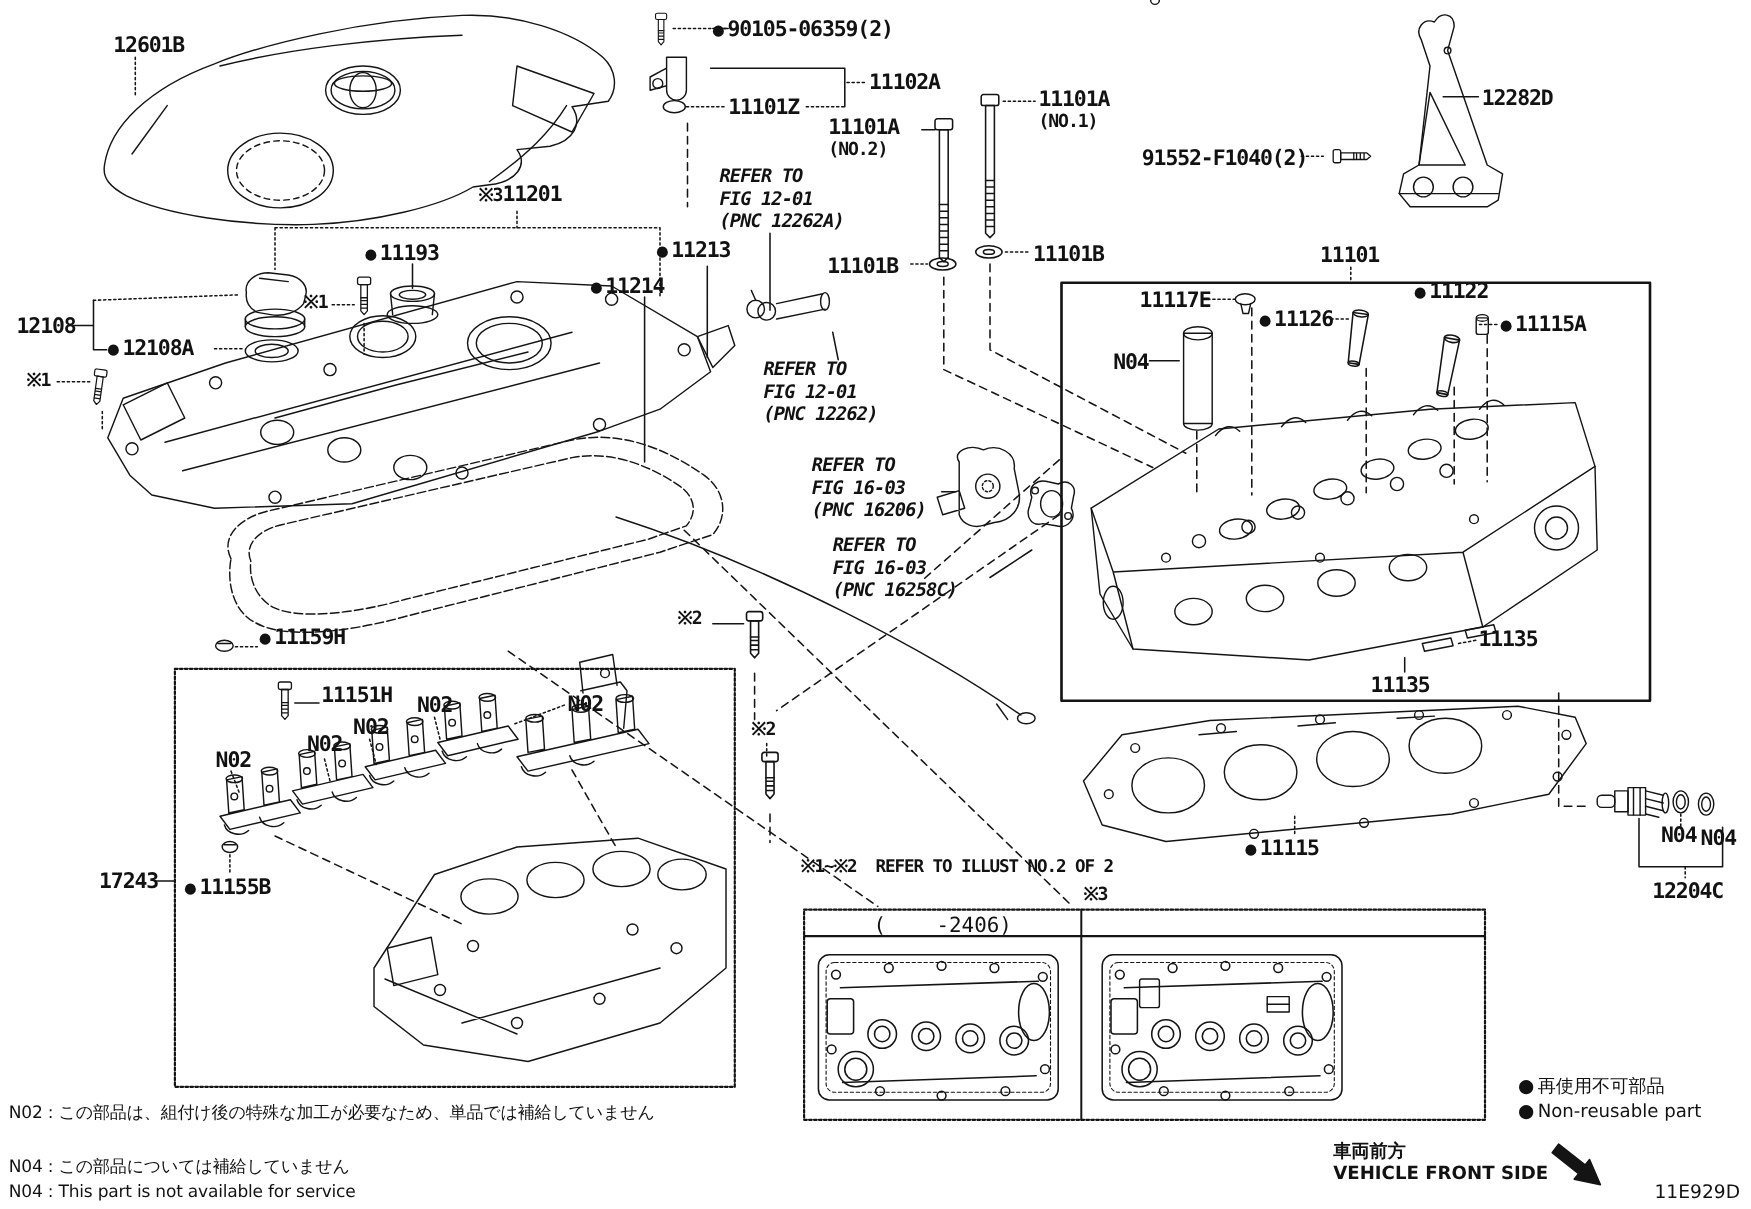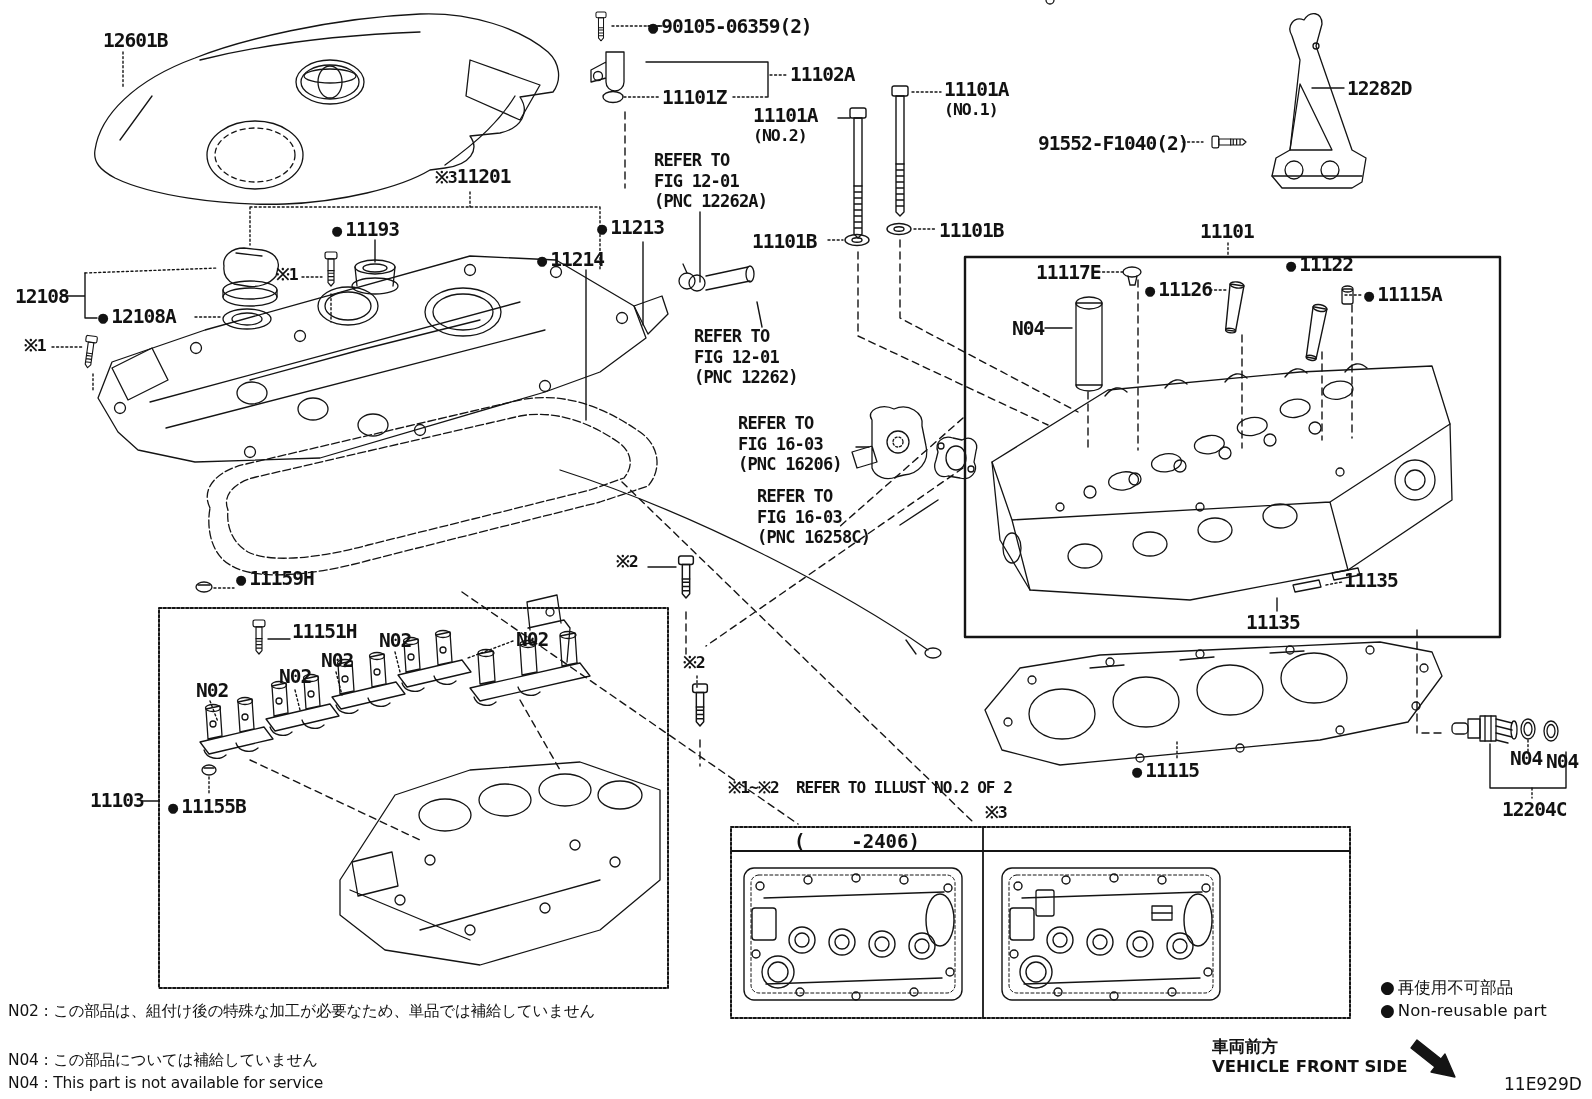--- a/index.html
+++ b/index.html
@@ -3,25 +3,25 @@
 <meta charset="utf-8">
 <style>
   html,body{margin:0;padding:0;background:#fff;}
   .canvas{position:relative;width:1592px;height:1099px;background:#fff;color:#121212;
           font-family:"DejaVu Sans Mono","Liberation Mono",monospace;overflow:hidden;padding-left:33px;}
   .canvas>svg{position:absolute;left:0;top:0;}
   .lb{position:absolute;font-weight:700;font-size:19.5px;letter-spacing:-1px;
       white-space:pre;line-height:1.12;color:#121212;}
   .sm{font-size:16.5px;}
   .ref{position:absolute;font-weight:700;font-size:17px;letter-spacing:-0.8px;
-       white-space:pre-line;line-height:1.22;color:#121212;}
+       white-space:pre-line;line-height:1.22;color:#121212;font-style:italic;}
   .b{font-size:17px;margin-right:3px;letter-spacing:0;}
   .note{position:absolute;font-family:"DejaVu Sans","Liberation Sans",sans-serif;
         font-size:15.5px;letter-spacing:-0.2px;white-space:pre;color:#121212;}
-  .hdr{position:absolute;font-weight:700;font-size:19px;text-align:center;
+  .hdr{position:absolute;font-weight:400;font-size:19px;text-align:center;
        white-space:pre;color:#121212;}
   .jp{font-family:"DejaVu Sans","Liberation Sans",sans-serif;}
   .lg{position:absolute;font-family:"DejaVu Sans","Liberation Sans",sans-serif;
       font-size:16.5px;font-weight:400;white-space:pre;color:#121212;}
 </style>
 </head>
 <body>
 
 <div class="canvas">
 
@@ -439,21 +439,21 @@
 <div class="lb sm" style="left:683px;top:654px">※2</div>
 
 <div class="lb" style="left:292px;top:621px">11151H</div>
 
 <div class="lb" style="left:196px;top:680px">N02</div>
 <div class="lb" style="left:279px;top:666px">N02</div>
 <div class="lb" style="left:321px;top:650px">N02</div>
 <div class="lb" style="left:379px;top:630px">N02</div>
 <div class="lb" style="left:516px;top:629px">N02</div>
 
-<div class="lb" style="left:90px;top:790px">11103</div>
+<div class="lb" style="left:90px;top:790px">17243</div>
 <div class="lb" style="left:168px;top:796px"><span class="b">●</span><span>11155B</span></div>
 
 <div class="lb" style="left:1344px;top:570px">11135</div>
 <div class="lb" style="left:1246px;top:612px">11135</div>
 
 <div class="lb" style="left:1132px;top:760px"><span class="b">●</span><span>11115</span></div>
 
 <div class="lb" style="left:728px;top:779px;font-size:16px">※1~※2  REFER TO ILLUST NO.2 OF 2</div>
 <div class="lb sm" style="left:985px;top:804px">※3</div>
 

